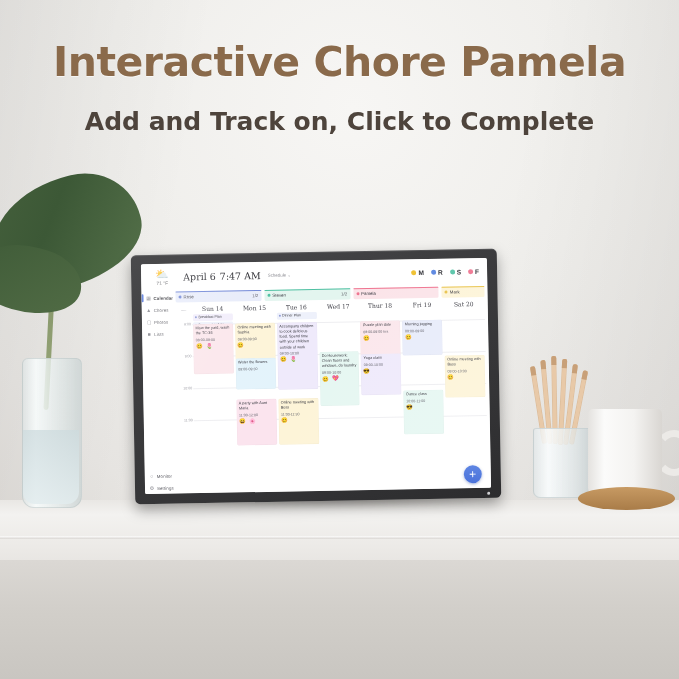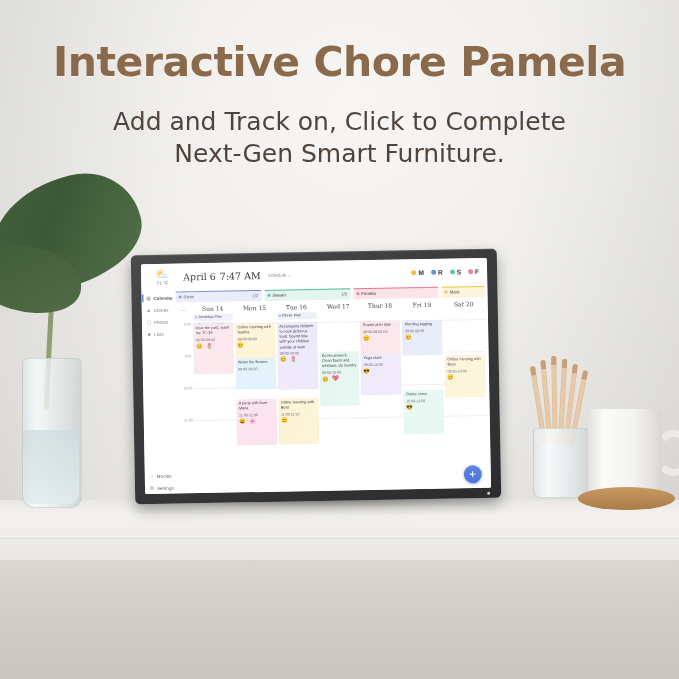--- a/index.html
+++ b/index.html
@@ -39,21 +39,21 @@
     font-size:41px;font-weight:bold;letter-spacing:-0.5px;
     color:#8a6a4b;
     font-family:"DejaVu Sans", sans-serif;
     text-shadow:0 1px 0 rgba(255,255,255,.6);
   }
   .subhead{
     position:absolute;left:0;top:106px;width:679px;text-align:center;
     font-size:25px;color:#4e443c;line-height:1.26;
     font-family:"DejaVu Sans", sans-serif;
   }
-  .subhead span{display:block;}
+  .subhead span{display:block;font-weight:bold;}
 
   
   .vase{
     position:absolute;left:22px;top:358px;width:58px;height:148px;
     background:linear-gradient(90deg, rgba(222,228,228,.75) 0%, rgba(246,250,250,.92) 22%, rgba(226,234,234,.7) 62%, rgba(203,212,212,.8) 100%);
     border-radius:6px 6px 12px 12px;
     border:1px solid rgba(190,200,200,.6);
   }
   .vase-water{
     position:absolute;left:23px;top:430px;width:56px;height:74px;
@@ -248,21 +248,20 @@
   <div class="cup"></div>
 
   <div class="mug-handle"></div>
   <div class="mug"></div>
   <div class="coaster"></div>
 </div>
 
 <div class="headline">Interactive Chore Pamela</div>
 <div class="subhead">
   <span>Add and Track on, Click to Complete</span>
-  <span>Next-Gen Smart Furniture.</span>
 </div>
 
 <div class="device-shadow"></div>
 <div class="device">
   <div class="bezel"></div>
   <div class="screen">
 
     <div class="ui">
 
       <div class="topbar">

